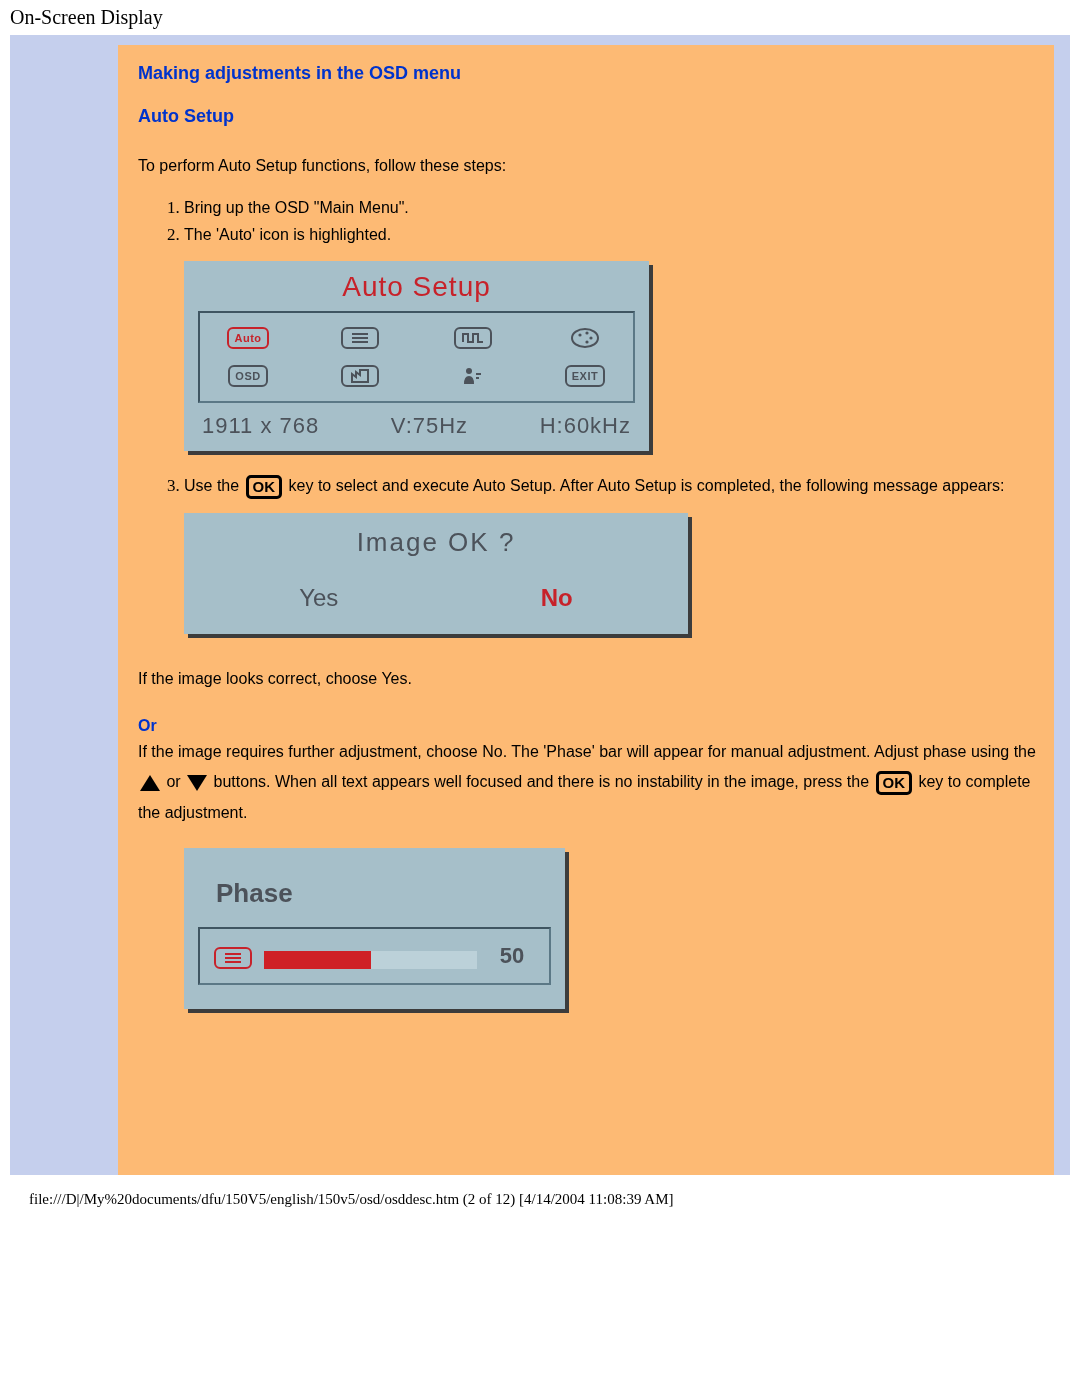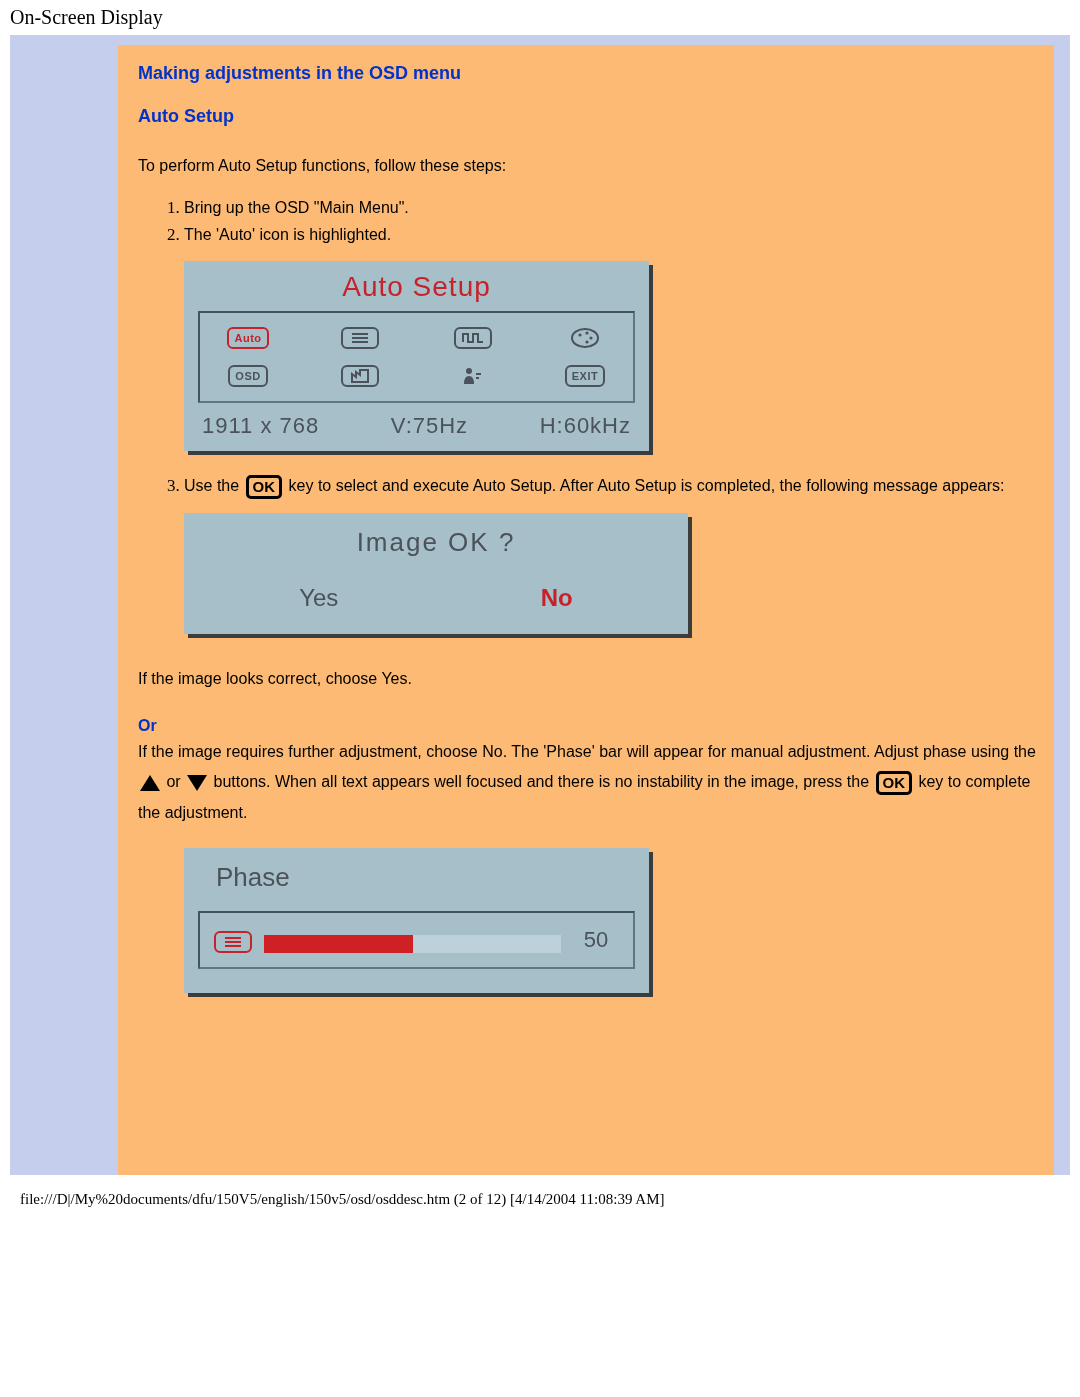--- a/index.html
+++ b/index.html
@@ -115,21 +115,21 @@
   }
   .osd2-row { display:flex; justify-content: space-around; font-size: 24px; font-family: Verdana, Arial, sans-serif; }
   .yes { color:#4c525a; }
   .no  { color:#c7222a; font-weight:bold; }
 
   .or-label {
     color:#0033cc; font-weight:bold; margin: 26px 0 2px 0;
   }
 
   
-  .osd3 { width: 465px; margin: 20px 0 0 0; padding-top:14px; padding-bottom:24px; }
+  .osd3 { width: 381px; margin: 20px 0 0 0; padding-top:30px; padding-bottom:24px;font-weight:bold; }
   .osd3-title {
     color:#4c525a; font-size:26px;
     font-family: Verdana, Arial, sans-serif;
     padding-left: 18px; margin-bottom: 18px;
   }
   .phase-frame {
     border: 2px solid #5b7886;
     border-left-color: #3f5561;
     border-top-color: #3f5561;
     padding: 14px 14px;
@@ -161,21 +161,21 @@
   .tri-up, .tri-down {
     display:inline-block; vertical-align: middle;
     width:0; height:0; margin: 0 2px;
   }
   .tri-up   { border-left:10px solid transparent; border-right:10px solid transparent; border-bottom:16px solid #000; }
   .tri-down { border-left:10px solid transparent; border-right:10px solid transparent; border-top:16px solid #000; }
 
   .footer {
     font-family: "Times New Roman", serif;
     font-size: 15px;
-    padding: 16px 10px 8px 20px;
+    padding: 16px 10px 8px 29px;
   }
 
   
   svg { display:block; }
 </style>
 </head>
 <body>
 
 <div class="page-header">On-Screen Display</div>
 

